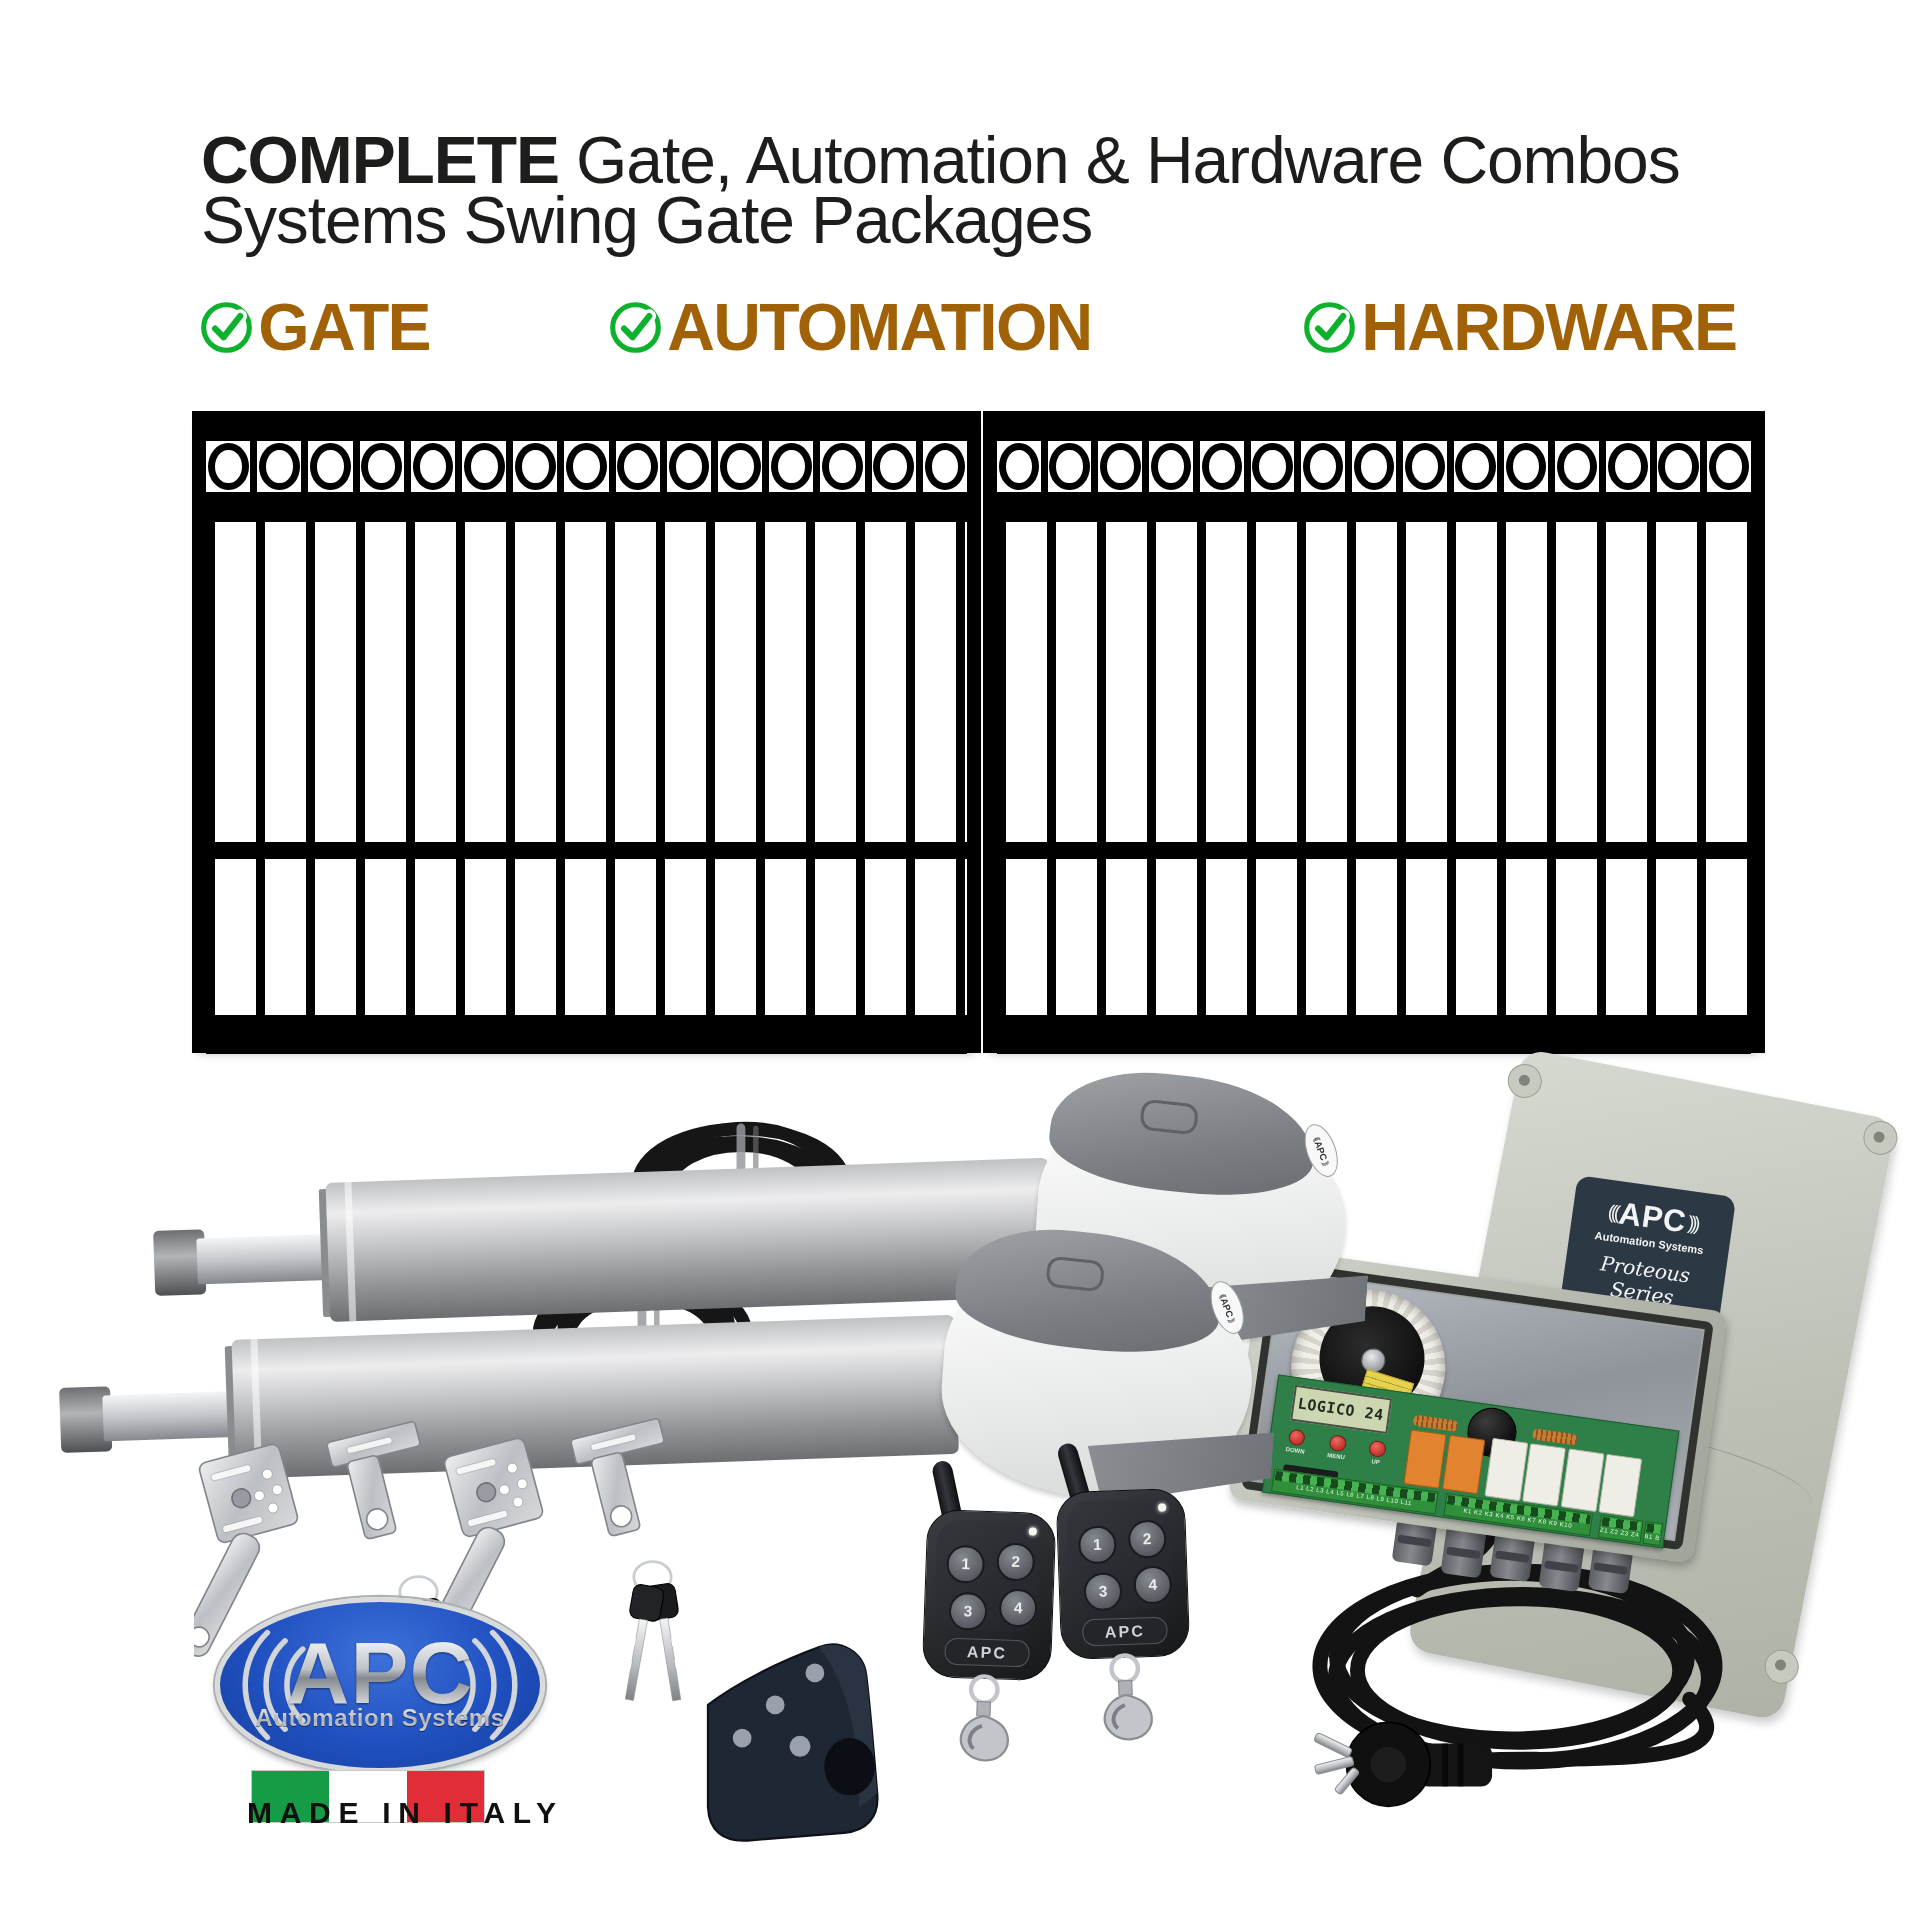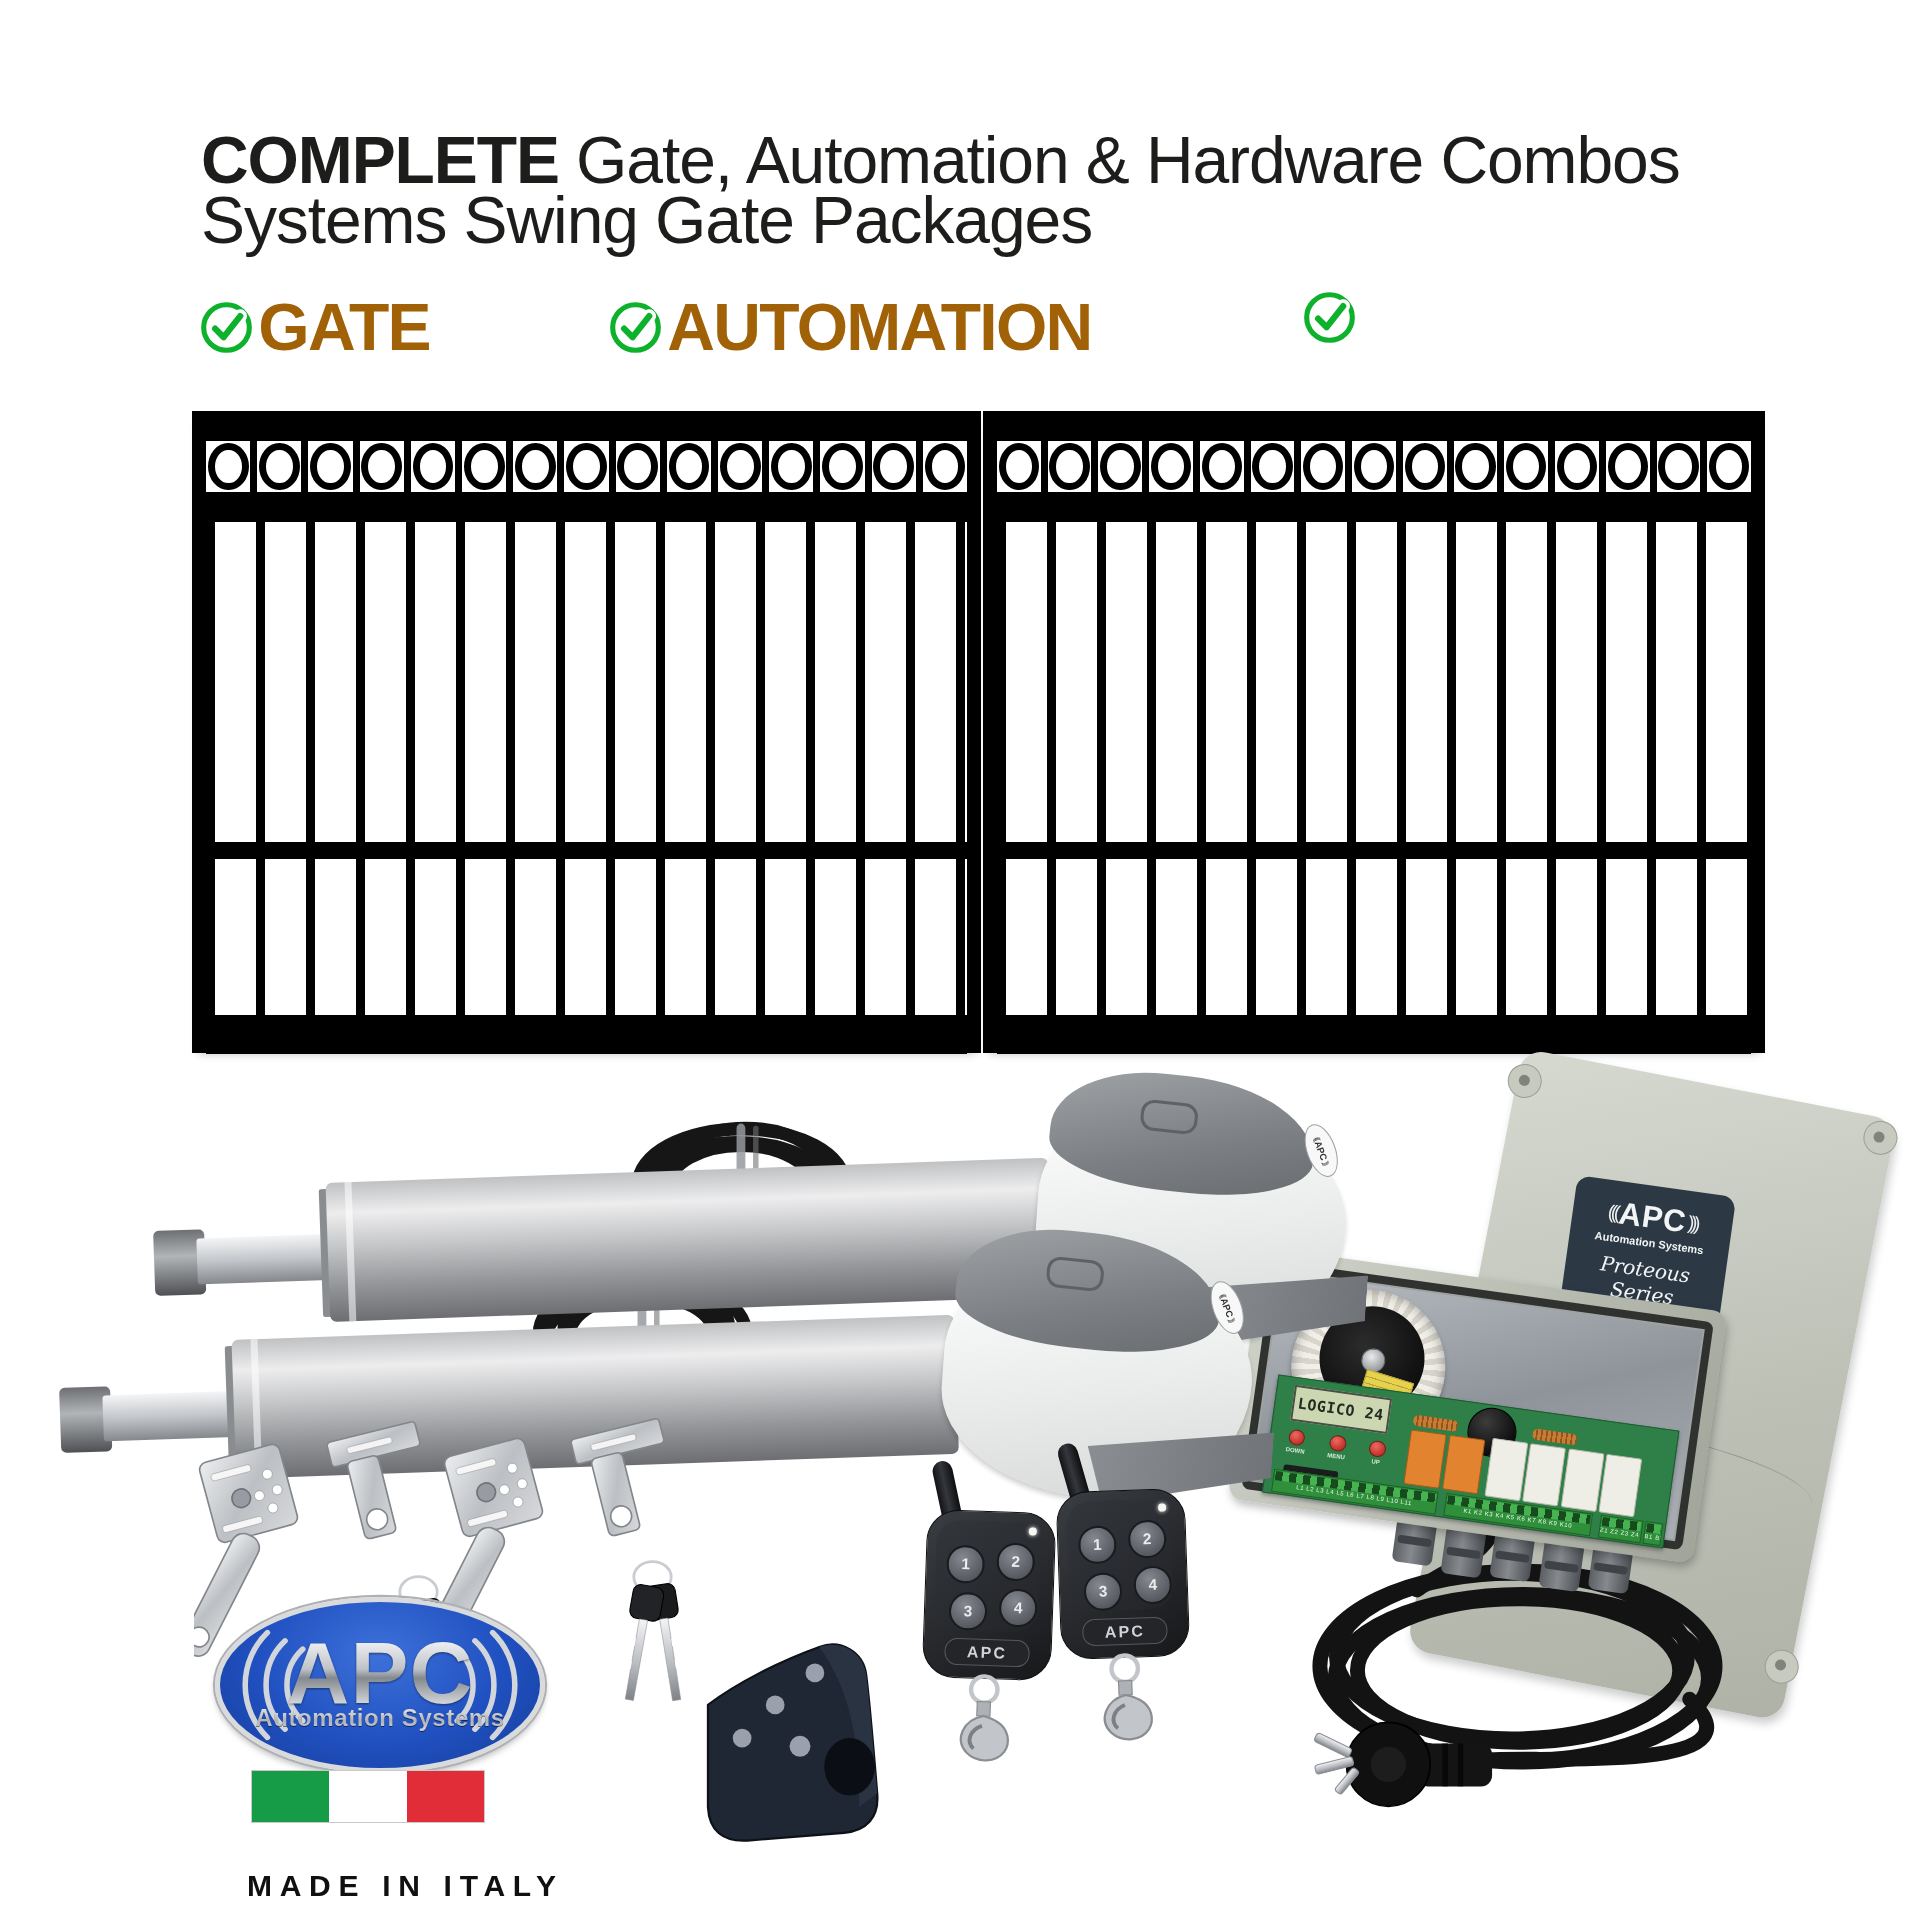--- a/index.html
+++ b/index.html
@@ -147,21 +147,21 @@
             background:linear-gradient(180deg,#f4f5f7,#bfc3c8 45%,#84898f 58%,#dcdfe2);
             -webkit-background-clip:text;background-clip:text;color:transparent;
             filter:drop-shadow(0 1.7px 1.1px rgba(0,0,0,.45));}
   .logo-sub{font-size:24px;font-weight:700;letter-spacing:0.6px;margin-top:-3.3px;
             background:linear-gradient(180deg,#f2f3f5,#aeb2b7 60%,#d8dbde);
             -webkit-background-clip:text;background-clip:text;color:transparent;
             filter:drop-shadow(0 1.1px 0.6px rgba(0,0,0,.5));}
   .flag{position:absolute;left:251px;top:1770px;width:232px;height:51px;display:flex;z-index:6;
         border:1.1px solid #c9c9c9;}
   .flag i{flex:1;}
-  .mii{position:absolute;left:247px;top:1869px;font-size:30px;font-weight:700;letter-spacing:7.7px;color:#101010;z-index:6;}
+  .mii{position:absolute;left:247px;top:1796px;font-size:30px;font-weight:700;letter-spacing:7.7px;color:#101010;z-index:6;}
 
   
   .remote{position:absolute;width:127px;height:259px;z-index:6;}
   #remote1{left:923px;top:1511px;transform:rotate(2deg);}
   #remote2{left:1060px;top:1490px;transform:rotate(-2deg);}
   .r-ant{position:absolute;left:10px;top:-49px;width:20px;height:72px;border-radius:10px;transform:rotate(-14deg);
          background:linear-gradient(90deg,#121316,#34373c 45%,#0d0e10);}
   .r-body{position:absolute;left:0;top:0;width:127px;height:166px;border-radius:32px;
           background:linear-gradient(145deg,#3a3d42,#17181a);border:1.7px solid #0c0d0e;}
   .r-face{position:absolute;left:10px;top:10px;width:104px;height:110px;border-radius:24px;
@@ -216,20 +216,21 @@
       <path d="M30,52 L45,67 L74,30" fill="none" stroke="#0db12c" stroke-width="11" stroke-linecap="round" stroke-linejoin="round"></path>
     </svg>
     <span class="txt">AUTOMATION</span>
   </div>
   <div class="badge" style="left:1301px">
     <svg viewBox="0 0 100 100">
       <circle cx="50" cy="50" r="40" fill="none" stroke="#0db12c" stroke-width="9"></circle>
       <path d="M30,52 L45,67 L74,30" fill="none" stroke="#ffffff" stroke-width="24" stroke-linecap="round" stroke-linejoin="round"></path>
       <path d="M30,52 L45,67 L74,30" fill="none" stroke="#0db12c" stroke-width="11" stroke-linecap="round" stroke-linejoin="round"></path>
     </svg>
+    <span class="txt">HARDWARE</span>
   </div>
 
   <div class="gate" id="gateL">
     <div class="g-top"></div>
     <div class="g-rings">
         <div class="ring-cell">
           <div class="ring"></div>
         </div>
         <div class="ring-cell">
           <div class="ring"></div>

